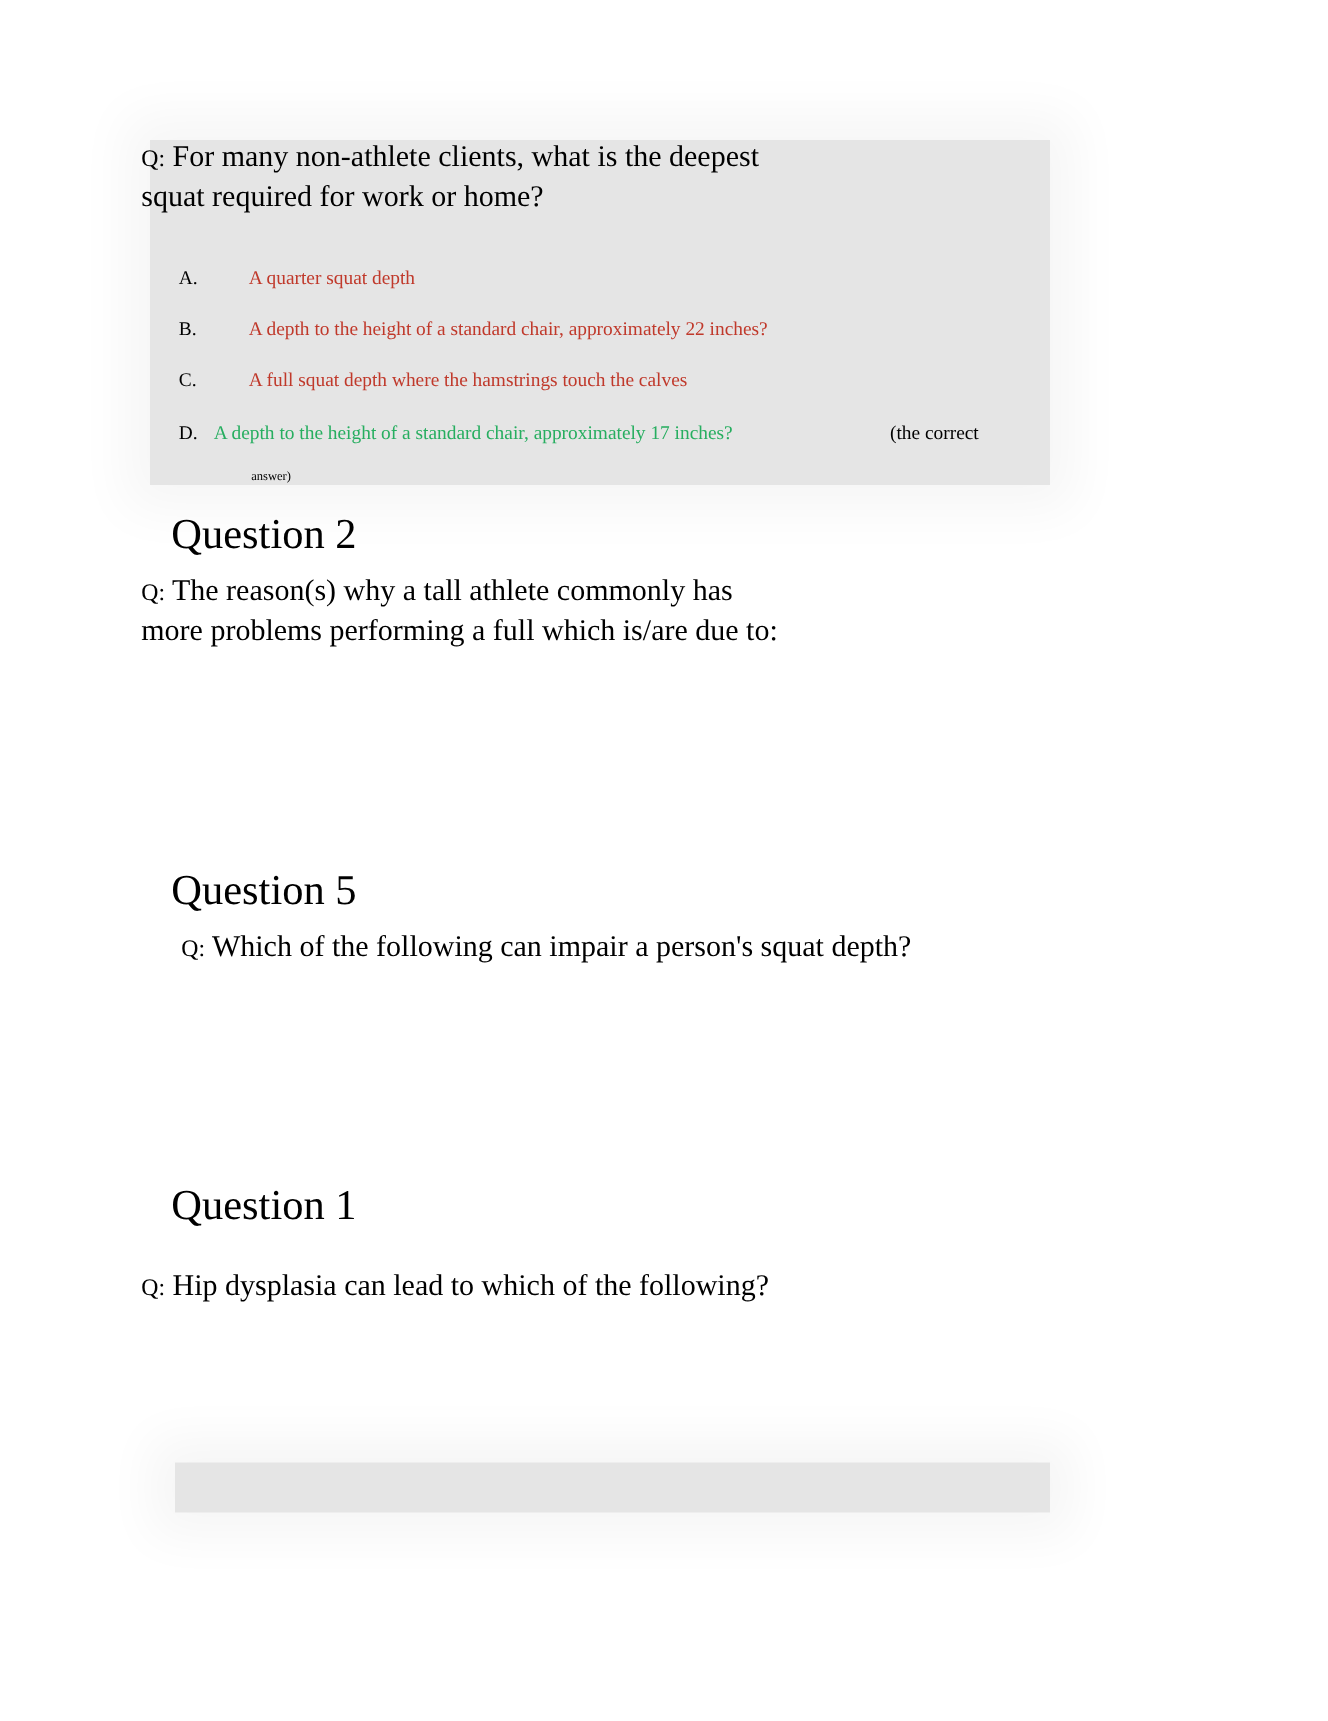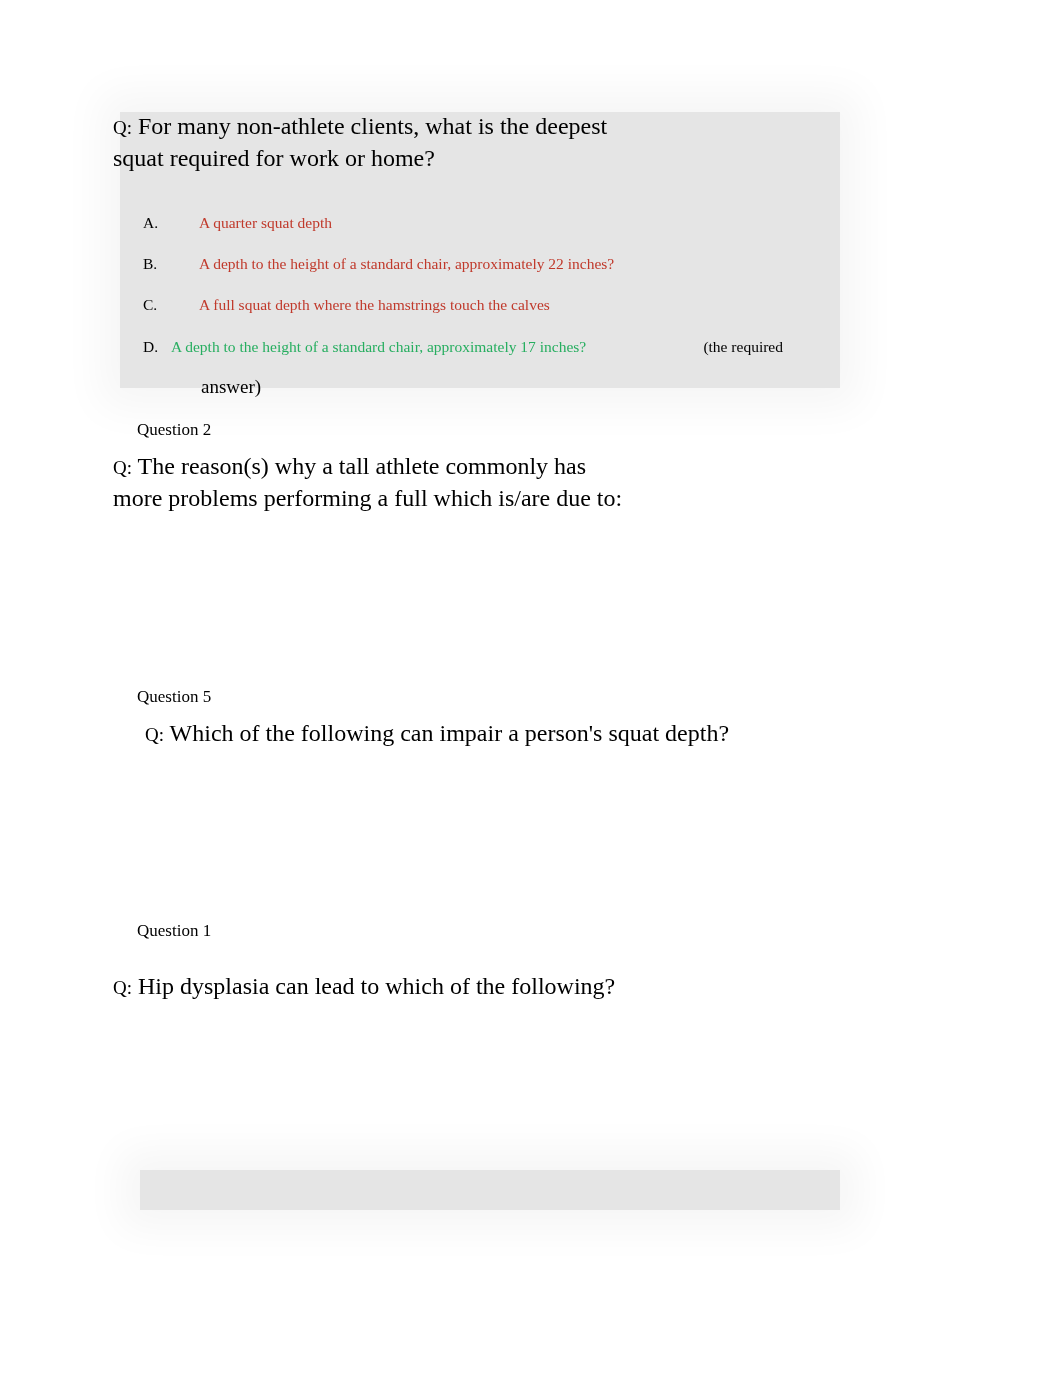--- a/index.html
+++ b/index.html
@@ -55,26 +55,26 @@
   }
   .wrong { color: #c0392b; margin-left: 28px; }
   .right { color: #27ae60; }
   .answer-note {
     color: #000000;
     margin-left: auto;
     padding-left: 40px;
   }
   .answer-note-wrap {
     color: #000;
-    font-size: 19px;
+    font-size: 10px;
     margin-left: 58px;
     margin-top: 18px;
   }
   .heading {
-    font-size: 17px;
+    font-size: 34px;
     margin: 22px 0 10px 24px;
   }
   .section-gap {
     height: 150px;
   }
   .section-gap-sm {
     height: 135px;
   }
 </style>
 </head>
@@ -106,21 +106,21 @@
       </div>
 
       <div class="answer-row">
         <span class="answer-letter">C.</span>
         <span class="answer-text wrong">A full squat depth where the hamstrings touch the calves</span>
       </div>
 
       <div class="answer-row" style="margin-bottom:0; width:640px;">
         <span class="answer-letter">D.</span>
         <span class="answer-text right">A depth to the height of a standard chair, approximately 17 inches?</span>
-        <span class="answer-note">(the required</span>
+        <span class="answer-note">(the correct</span>
       </div>
       <div class="answer-note-wrap">answer)</div>
 
     </div>
 
     <div class="heading">Question 2</div>
     <div class="q-line" style="max-width:520px;">
       <span class="q-prefix">Q:</span>
       <span>The reason(s) why a tall athlete commonly has more problems performing a full which is/are due to:</span>
     </div>

